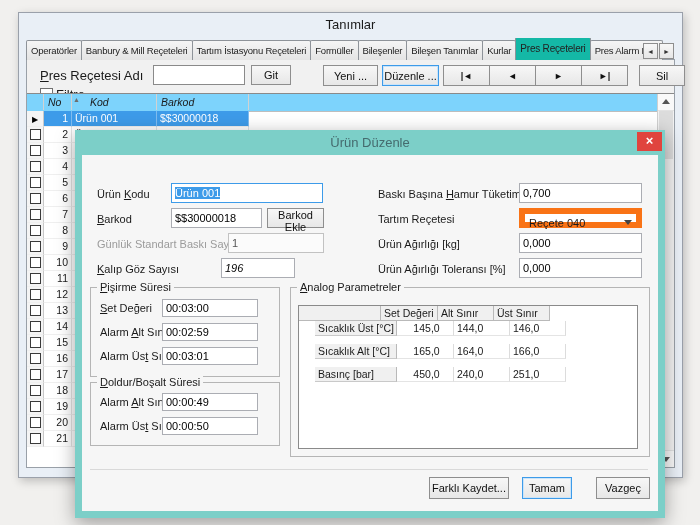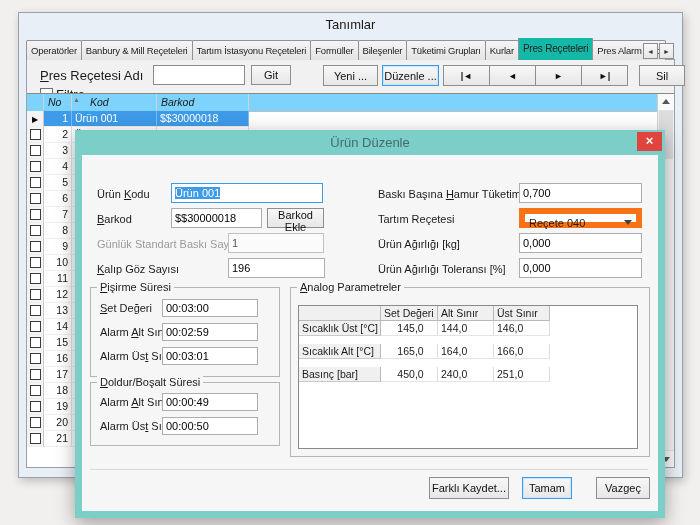--- a/index.html
+++ b/index.html
@@ -81,21 +81,21 @@
   
   .atable{position:absolute;left:216px;top:150px;width:340px;height:144px;background:#fff;
           border:1px solid #8A8A8A;box-sizing:border-box;font-size:10.5px;}
   .ah{position:absolute;top:0;height:15px;line-height:14px;background:#F0F0F0;border-right:1px solid #B9B9B9;
       border-bottom:1px solid #B9B9B9;box-sizing:border-box;padding-left:3px;}
   .ah0{left:0;width:82px;}
   .ah1{left:82px;width:57px;}
   .ah2{left:139px;width:56px;}
   .ah3{left:195px;width:56px;}
   .arows{position:absolute;left:0;top:15px;right:0;}
-  .arow{height:23px;position:relative;}
+  .arow{height:23px;position:relative;margin-left:16px;}
   .arow .ac{position:absolute;top:0;height:15px;line-height:14px;box-sizing:border-box;padding-left:3px;}
   .an{left:0;width:82px;background:#F0F0F0;border-right:1px solid #B9B9B9;border-bottom:1px solid #C9C9C9;}
   .a1{left:82px;width:57px;border-right:1px solid #DCDCDC;border-bottom:1px solid #E4E4E4;text-align:center;}
   .a2{left:139px;width:56px;border-right:1px solid #DCDCDC;border-bottom:1px solid #E4E4E4;}
   .a3{left:195px;width:56px;border-right:1px solid #DCDCDC;border-bottom:1px solid #E4E4E4;}
   .dlg-sep{position:absolute;left:8px;right:10px;top:314px;border-top:1px solid #D9D9D9;}
   u{text-decoration:underline;}
 </style>
 </head>
 <body>
@@ -104,21 +104,21 @@
 
   <div class="mainwin">
     <div class="mw-title">Tanımlar</div>
 
     <div class="tabbar">
         <div class="tab"><span>Operatörler</span></div>
         <div class="tab"><span>Banbury &amp; Mill Reçeteleri</span></div>
         <div class="tab"><span>Tartım İstasyonu Reçeteleri</span></div>
         <div class="tab"><span>Formüller</span></div>
         <div class="tab"><span>Bileşenler</span></div>
-        <div class="tab"><span>Tüketimi Grupları</span></div>
+        <div class="tab"><span>Bileşen Tanımlar</span></div>
         <div class="tab"><span>Kurlar</span></div>
         <div class="tab active"><span>Pres Reçeteleri</span></div>
         <div class="tab"><span>Pres Alarm Ned</span></div>
       </div>
     <div class="tabscroll">
       <div class="tsbtn">◄</div>
       <div class="tsbtn">►</div>
     </div>
 
     <div class="panel">
@@ -361,21 +361,21 @@
       </div>
 
       <div class="f-lbl" style="left:15px;top:58px;"><u>B</u>arkod</div>
       <input class="val" style="left: 89px; top: 53px; width: 91px;" value="$$30000018">
       <button class="btn" style="left:185px;top:53px;width:57px;height:20px;">Barkod Ekle</button>
 
       <div class="f-lbl dis" style="left:15px;top:83px;">Günlük Standart Baskı Sayısı</div>
       <input class="val" style="left: 146px; top: 78px; width: 96px; border-color: rgb(194, 194, 194); color: rgb(85, 85, 85); background: rgb(251, 251, 251);" value="1">
 
       <div class="f-lbl" style="left:15px;top:108px;"><u>K</u>alıp Göz Sayısı</div>
-      <input class="val" style="left: 146px; top: 103px; width: 97px;" value="196">
+      <input class="val" style="left: 139px; top: 103px; width: 74px; font-style: italic;" value="196">
 
       <div class="f-lbl" style="left:296px;top:33px;">Baskı Başına <u>H</u>amur Tüketimi [kg]</div>
       <input class="val" style="left: 437px; top: 28px; width: 123px;" value="0,700">
 
       <div class="f-lbl" style="left:296px;top:58px;">Tartım Reçetesi</div>
       <div class="combo" style="left:437px;top:53px;width:123px;">
         <span>Reçete 040</span>
         <span class="arr"></span>
       </div>
 

